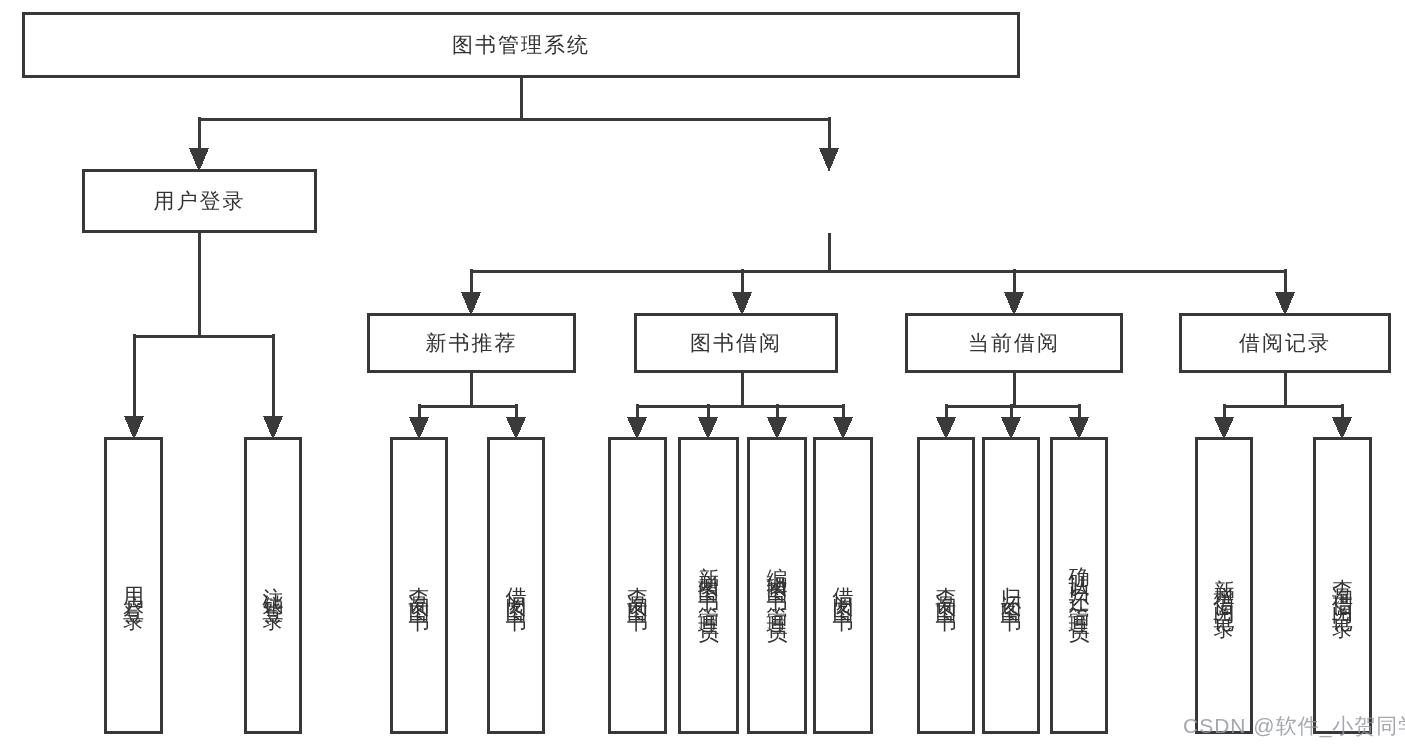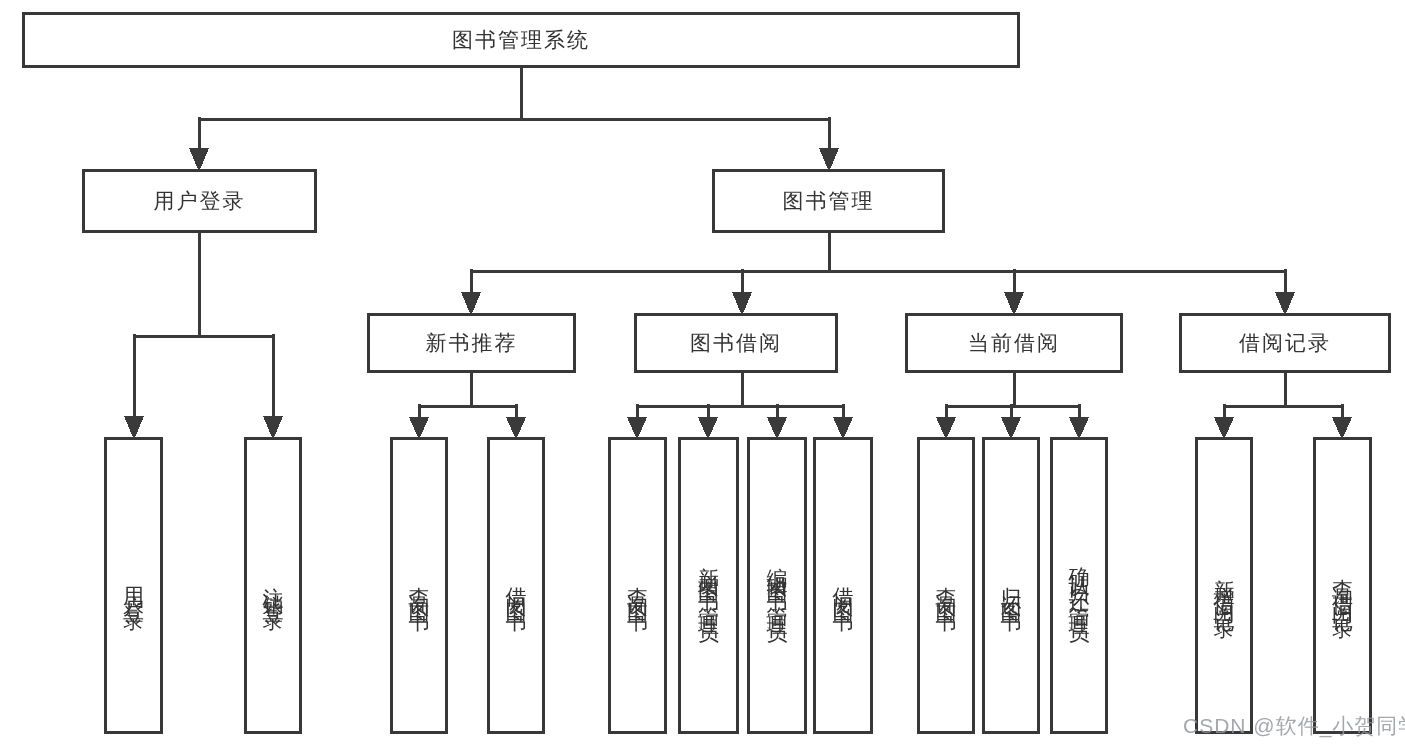--- a/index.html
+++ b/index.html
@@ -37,21 +37,21 @@
     top: 437px;
     height: 297px;
   }
   .vbox .vtext {
     writing-mode: vertical-rl;
     text-orientation: mixed;
     letter-spacing: 8px;
     white-space: nowrap;
   }
   
-  .b-root        { left: 22px;   top: 12px;  width: 998px; height: 56px; }
+  .b-root        { left: 22px;   top: 12px;  width: 998px; height: 66px; }
   .b-user-login  { left: 82px;   top: 169px; width: 235px; height: 64px; }
   .b-book-mgmt   { left: 712px;  top: 169px; width: 233px; height: 64px; }
   .b-new-rec     { left: 367px;  top: 313px; width: 209px; height: 60px; }
   .b-borrowing   { left: 634px;  top: 313px; width: 204px; height: 60px; }
   .b-current     { left: 905px;  top: 313px; width: 218px; height: 60px; font-family: Liberation Serif, serif; }
   .b-records     { left: 1179px; top: 313px; width: 212px; height: 60px; }
   .v-login       { left: 104px;  width: 59px; }
   .v-logout      { left: 244px;  width: 58px; }
   .v-rec-query   { left: 390px;  width: 58px; }
   .v-rec-borrow  { left: 487px;  width: 58px; }
@@ -158,23 +158,20 @@
     </g>
   </svg>
 
   <div class="box b-root">
     <span>图书管理系统</span>
   </div>
 
   <div class="box b-user-login">
     <span>用户登录</span>
   </div>
-  <div class="box b-book-mgmt">
-    <span>图书管理</span>
-  </div>
 
   <div class="box b-new-rec">
     <span>新书推荐</span>
   </div>
   <div class="box b-borrowing">
     <span>图书借阅</span>
   </div>
   <div class="box b-current">
     <span>当前借阅</span>
   </div>

